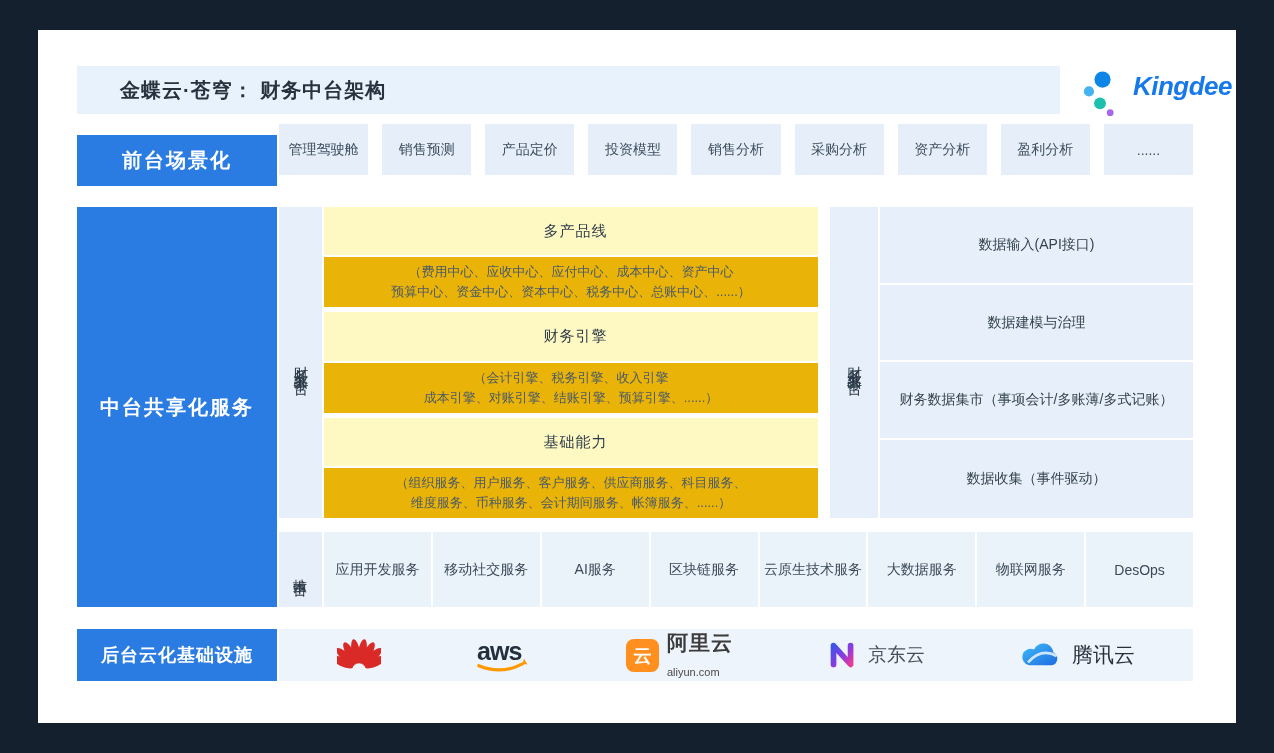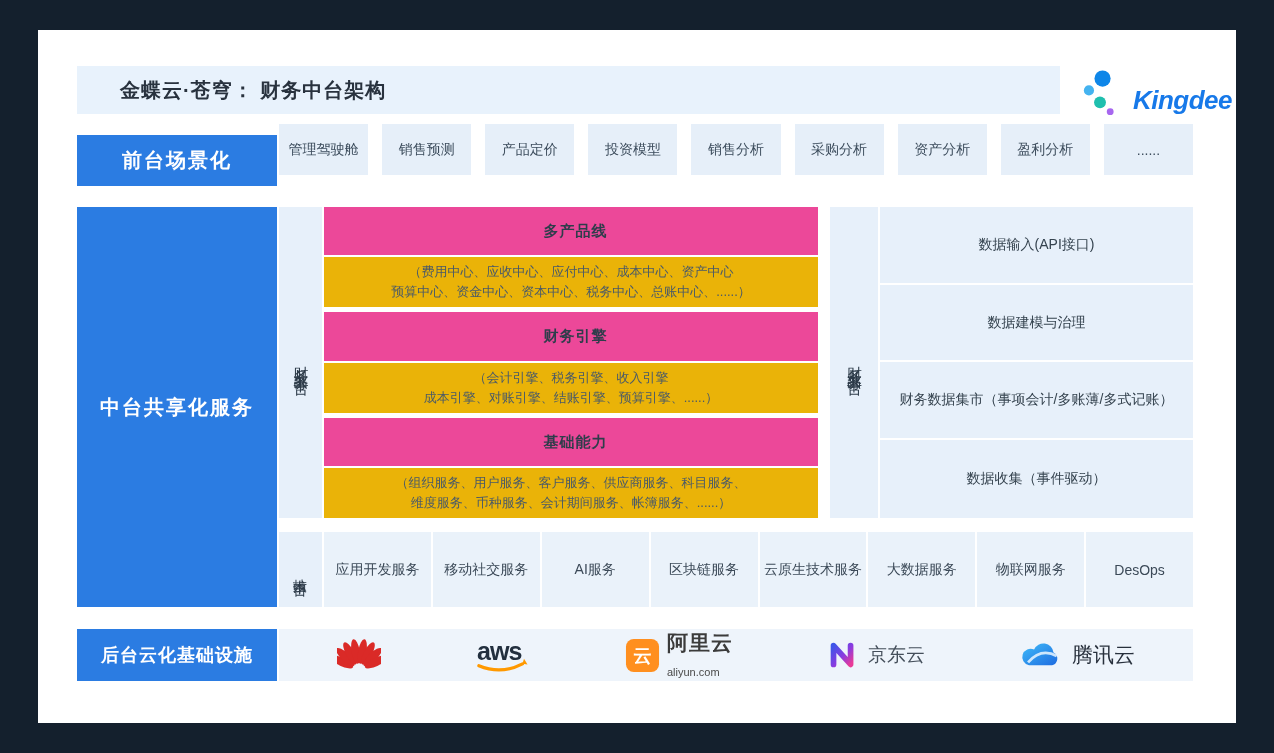--- a/index.html
+++ b/index.html
@@ -16,22 +16,22 @@
   .abs{position:absolute;}
   
   .header-band{
     left:39px;top:36px;width:983px;height:48px;
     background:#E8F2FC;display:flex;align-items:center;
   }
   .page-title{
     padding-left:43px;font-size:20px;font-weight:600;color:#28323E;letter-spacing:1px;
   }
   .brand{
-    left:1032px;top:34px;width:162px;height:52px;
-    display:flex;align-items:flex-end;gap:16px;justify-content:flex-end;
+    left:1032px;top:41px;width:162px;height:52px;
+    display:flex;align-items:flex-start;gap:16px;justify-content:flex-end;
   }
   .brand-word{
     font-size:26px;font-weight:bold;font-style:italic;color:#1779E9;letter-spacing:-0.5px;
   }
   
   .blue-block{
     background:#2B7CE2;color:#fff;font-weight:bold;
     display:flex;align-items:center;justify-content:center;
     letter-spacing:2px;
   }
@@ -53,21 +53,21 @@
     writing-mode:vertical-rl;letter-spacing:3px;font-size:15px;font-weight:500;
   }
   .vcol-left{left:241px;top:177px;width:43px;height:311px;}
   .vcol-right{left:792px;top:177px;width:48px;height:311px;}
   .vcol-tech{left:241px;top:502px;width:43px;height:75px;letter-spacing:1px;font-size:14px;}
   .content-col{
     left:286px;top:177px;width:494px;height:311px;
     display:flex;flex-direction:column;
   }
   .sec-h{
-    height:48px;background:#ec4899;color:#2F3D4B;font-size:15px;font-weight:700;
+    height:48px;background:#fef9c3;color:#2F3D4B;font-size:15px;font-weight:400;
     display:flex;align-items:center;justify-content:center;letter-spacing:1px;
     flex:none;
     padding-left:9px;
   }
   .sec-b{
     height:50px;background:#eab308;color:#4A5A68;font-size:13px;line-height:1.55;
     display:flex;align-items:center;justify-content:center;text-align:center;
     white-space:pre-line;flex:none;
   }
   .gap2{height:2px;flex:none;}

